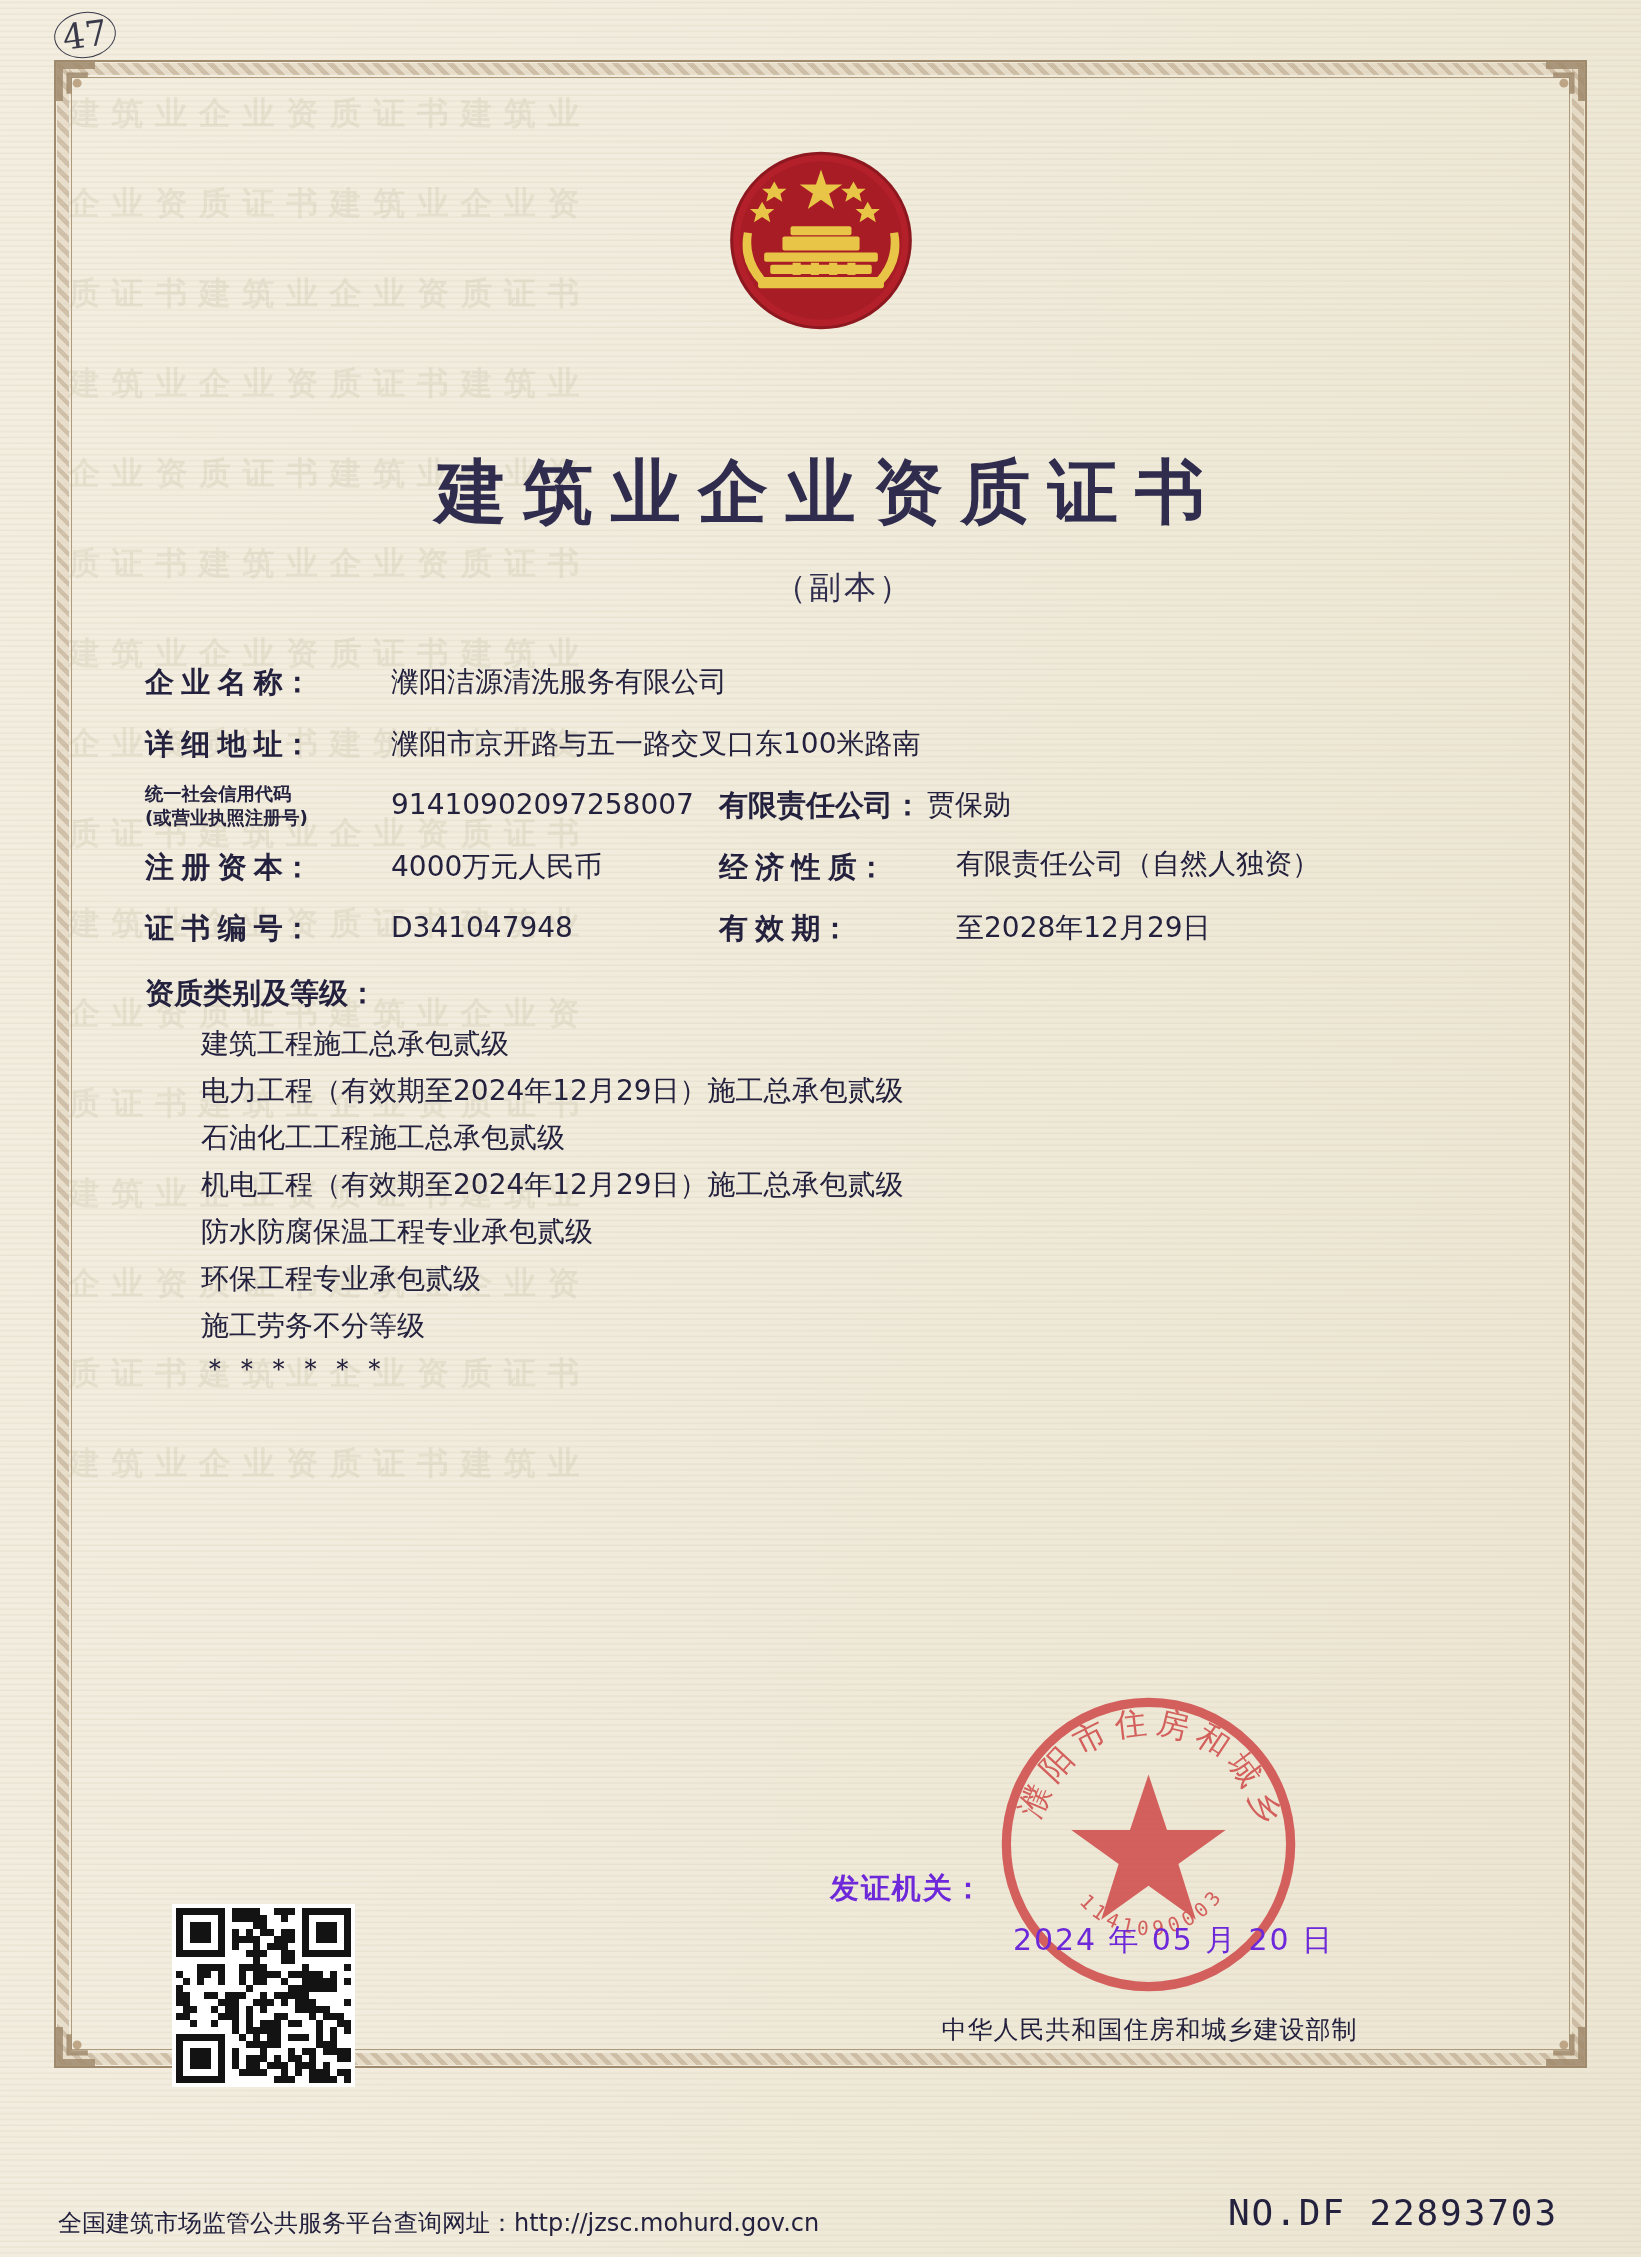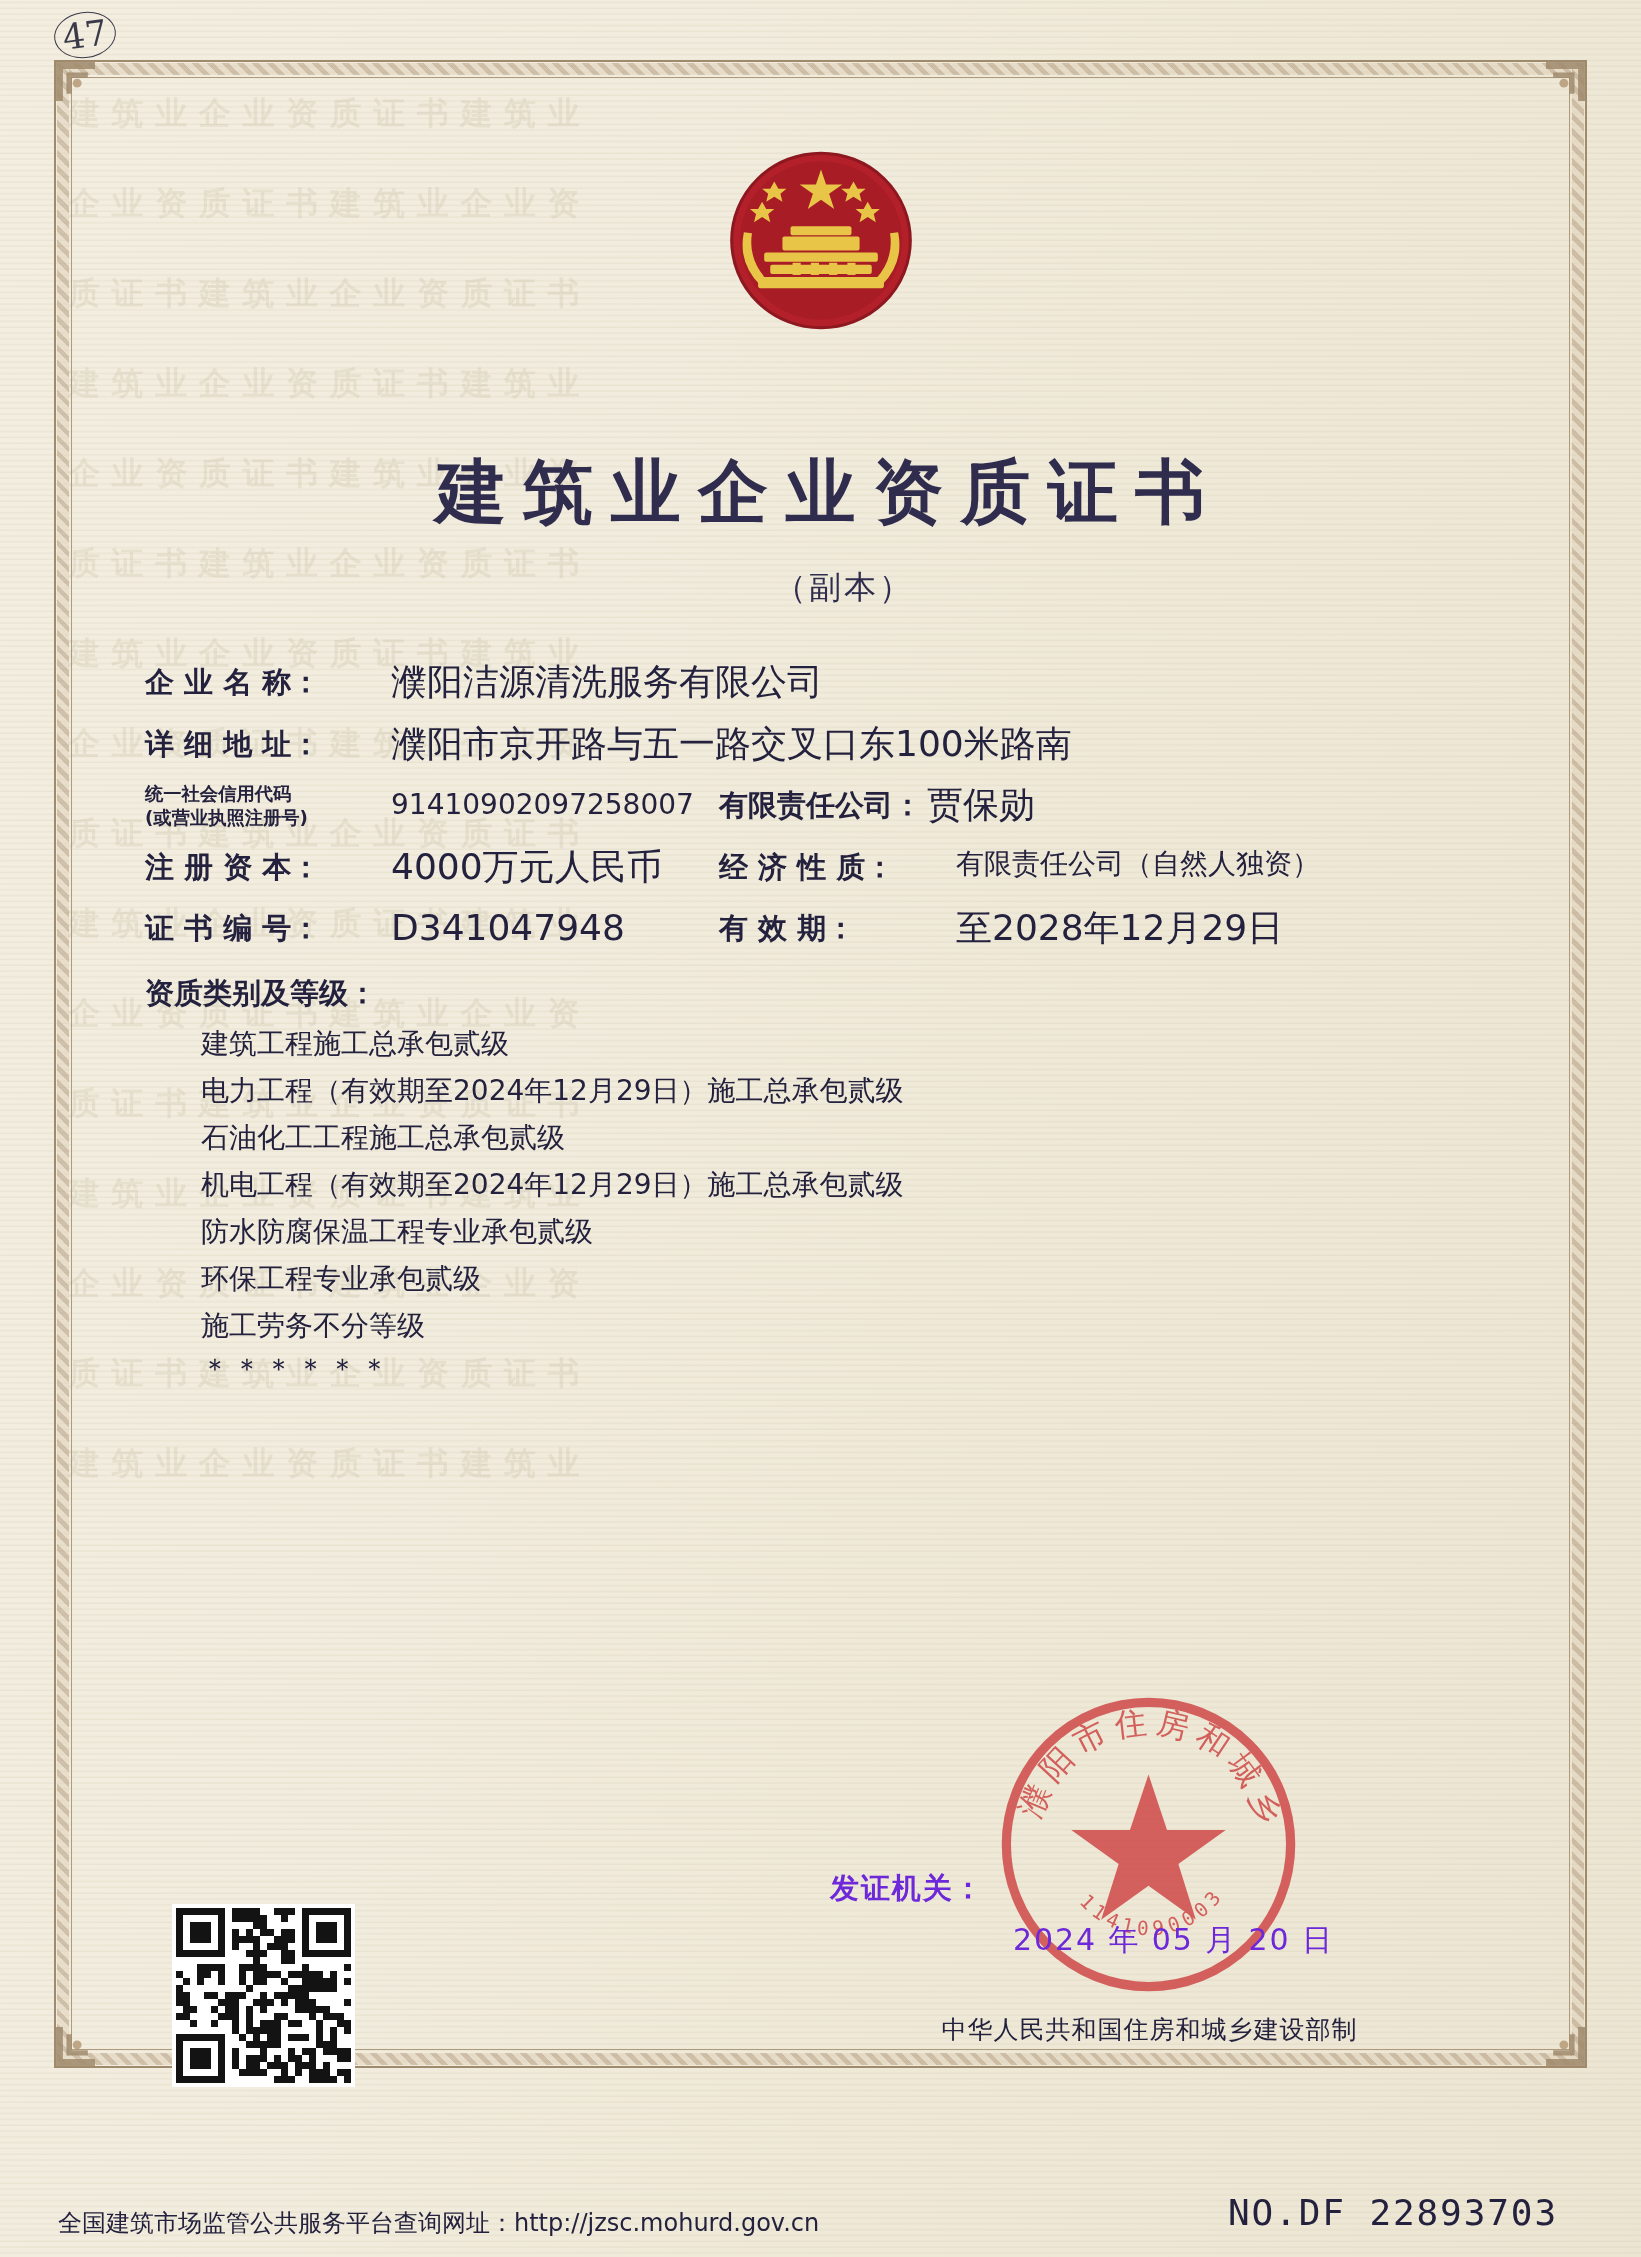--- a/index.html
+++ b/index.html
@@ -153,23 +153,24 @@
     align-items: flex-start;
     margin-bottom: 11.6px;
     min-height: 50px;
   }
   .lbl {
     font-size: 29px;
     font-weight: 700;
     color: #23213d;
     white-space: nowrap;
     line-height: 50px;
+    font-family: Liberation Serif, serif;
   }
   .val {
-    font-size: 36px;
+    font-size: 28px;
     color: #23213d;
     line-height: 50px;
     white-space: nowrap;
   }
   .w-name { width: 246px; }
   .small-lbl {
     font-size: 18.3px;
     font-weight: 700;
     line-height: 24px;
     width: 246px;

